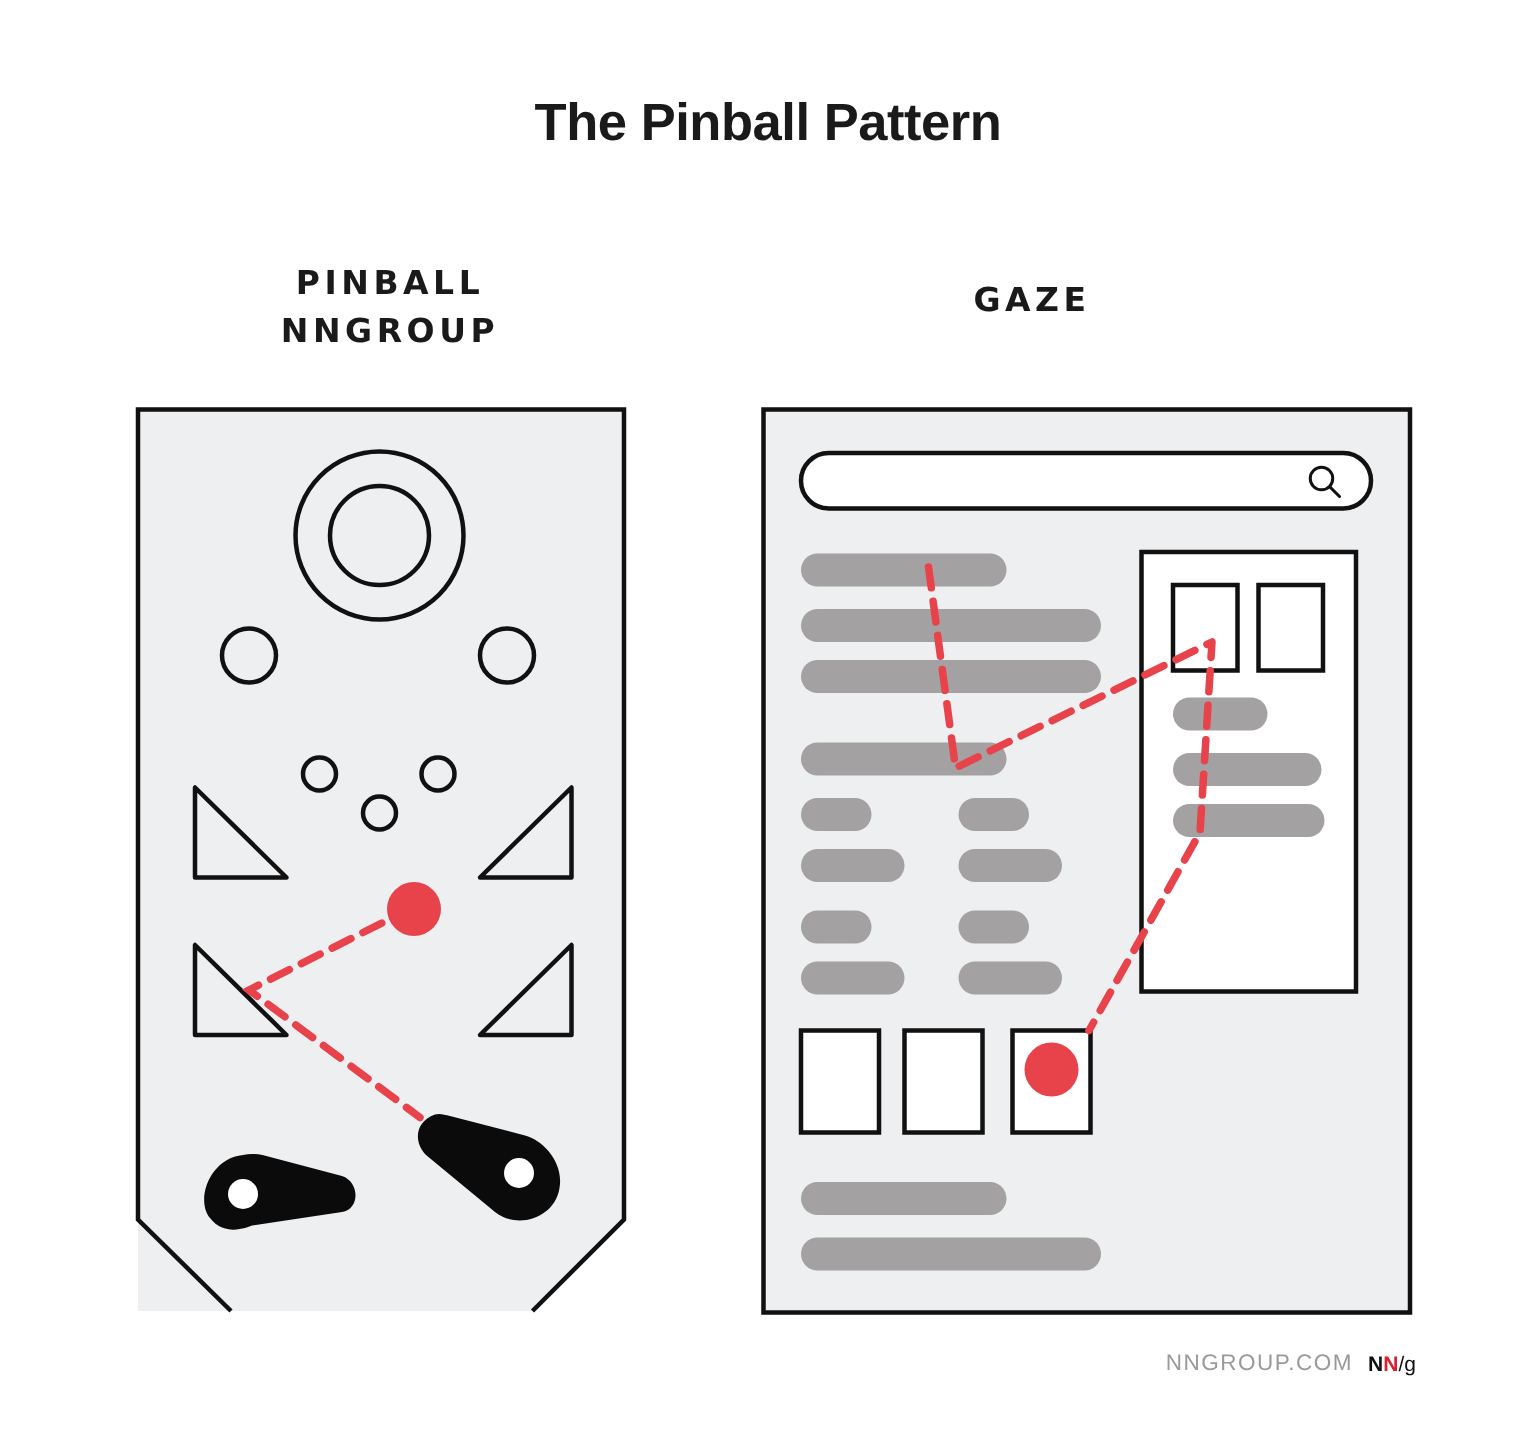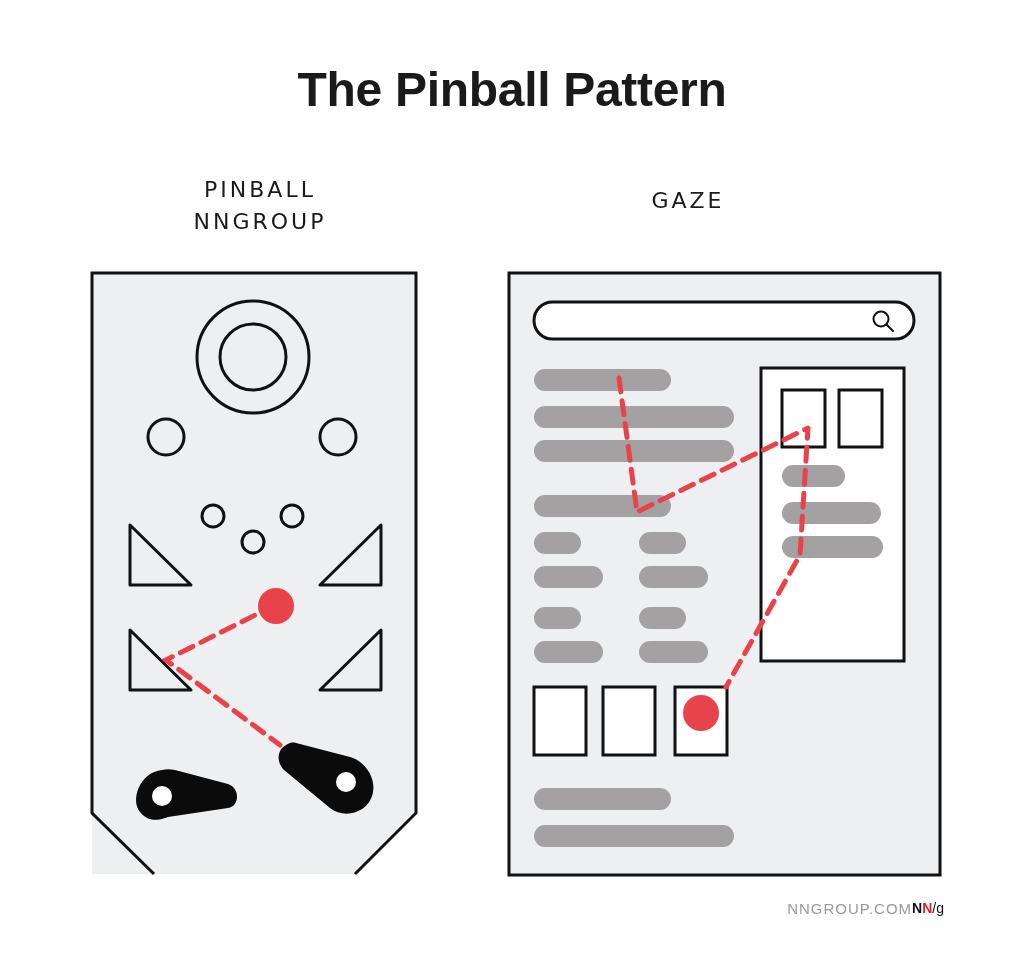--- a/index.html
+++ b/index.html
@@ -1,23 +1,23 @@
 <!DOCTYPE html>
 <html><head>
 <meta charset="utf-8">
 <style>
   html, body { margin: 0; padding: 0; background: #ffffff; }
   body { width: 1024px; height: 960px; position: relative; overflow: hidden; font-family: "DejaVu Sans", sans-serif; }
-  .title { position: absolute; left: 0; top: 62px; width: 1024px; text-align: center; font-family: "Liberation Sans", sans-serif; font-weight: bold; font-size: 48px; color: #1a1a1a; letter-spacing: -0.3px; }
-  .subhead { position: absolute; text-align: center; font-family: "DejaVu Sans", sans-serif; font-weight: normal; font-size: 22px; line-height: 32px; color: #1a1a1a; letter-spacing: 3px; }
+  .title { position: absolute; left: 0; top: 62px; width: 1024px; text-align: center; font-family: "Liberation Sans", sans-serif; font-weight: bold; font-size: 35px; color: #1a1a1a; letter-spacing: -0.3px; }
+  .subhead { position: absolute; text-align: center; font-family: "DejaVu Sans", sans-serif; font-weight: bold; font-size: 22px; line-height: 32px; color: #1a1a1a; letter-spacing: 3px; }
   .subhead-left { left: 130px; top: 174px; width: 260px; }
   .subhead-right { left: 558px; top: 174px; width: 260px; margin-top: 11px; }
   .subhead span { display: block; }
   svg.canvas { position: absolute; left: 0; top: 0; }
-  .footer { position: absolute; right: 80px; top: 900px; display: flex; align-items: flex-start; }
+  .footer { position: absolute; right: 80px; top: 900px; display: flex; align-items: center; gap: 10px; }
   .footer-site { font-family: "Liberation Sans", sans-serif; font-size: 15px; letter-spacing: 1px; color: #9a9a9a; }
   .footer-logo { font-family: "Liberation Sans", sans-serif; font-size: 14px; font-weight: bold; color: #111; }
   .footer-logo .red { color: #d9202e; }
   .footer-logo .slash { font-weight: normal; }
 </style>
 </head>
 <body>
 
 <div class="title">The Pinball Pattern</div>
 

